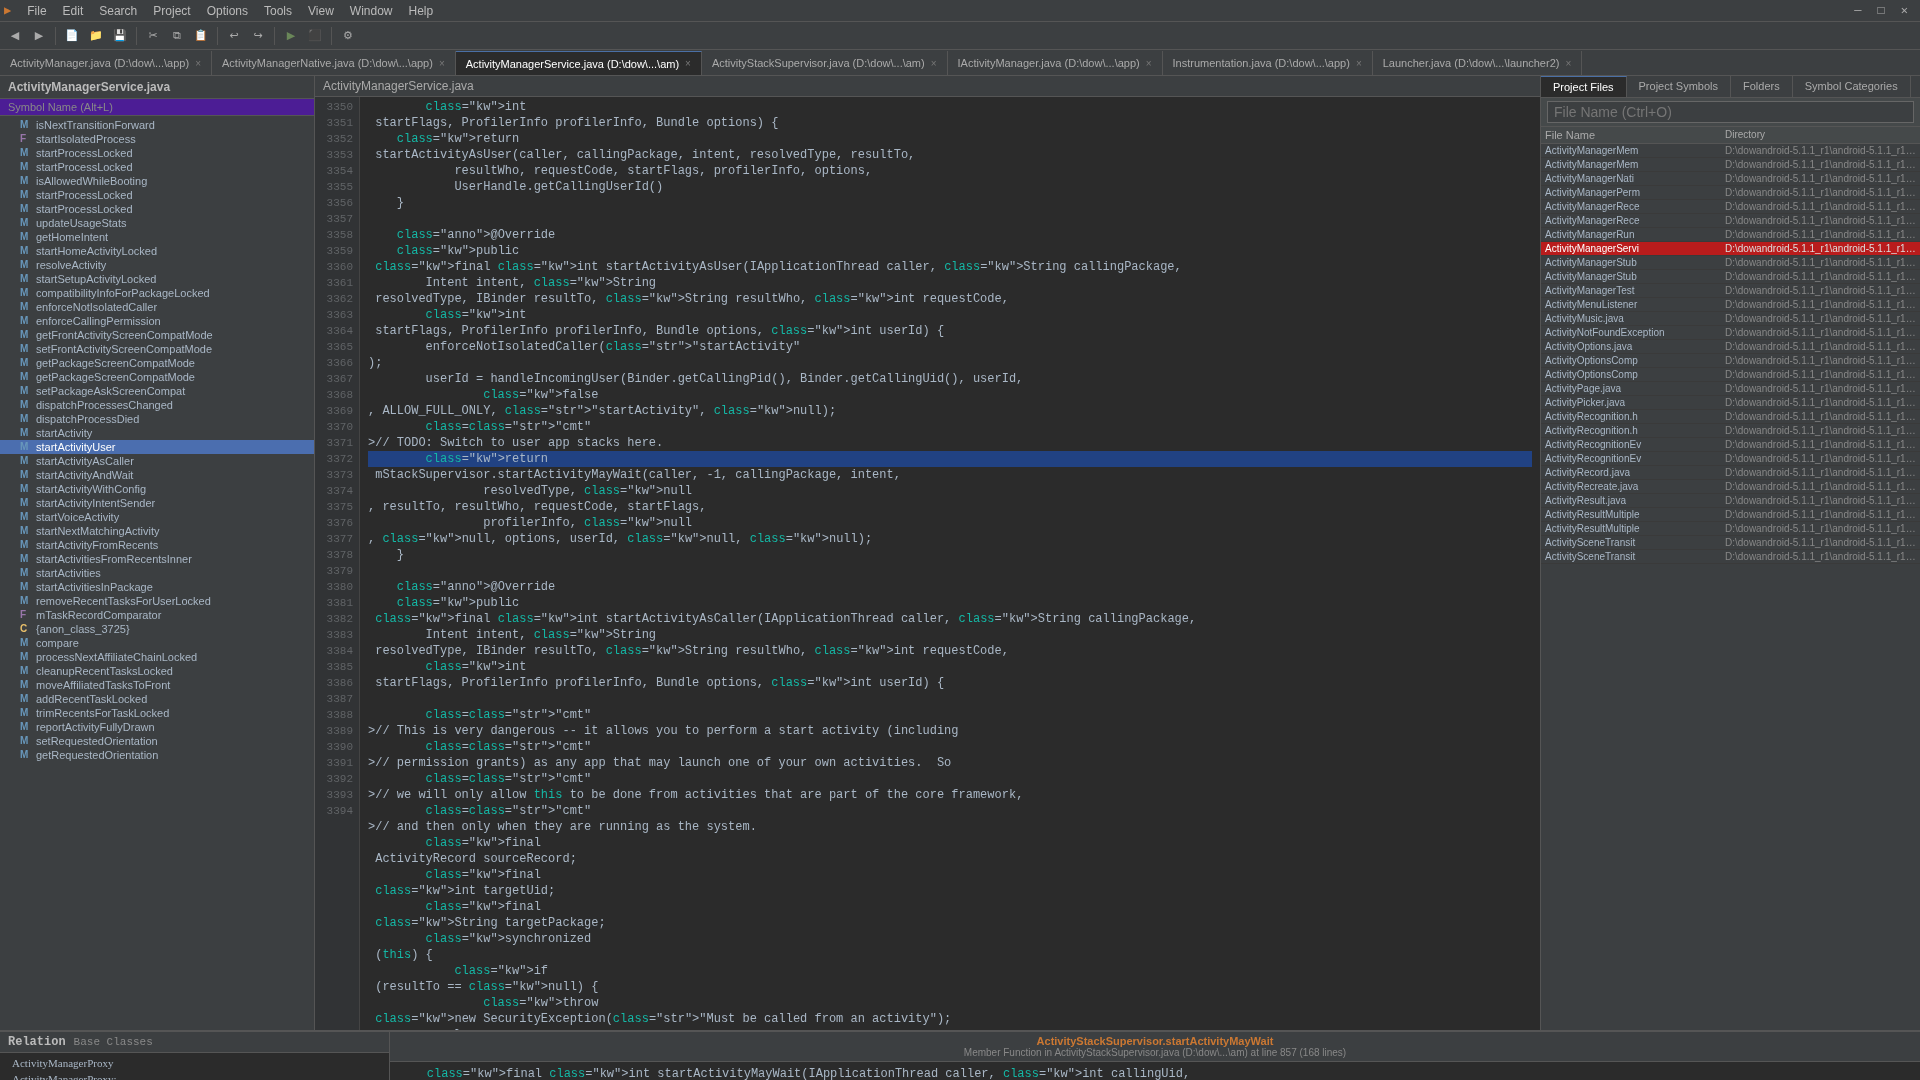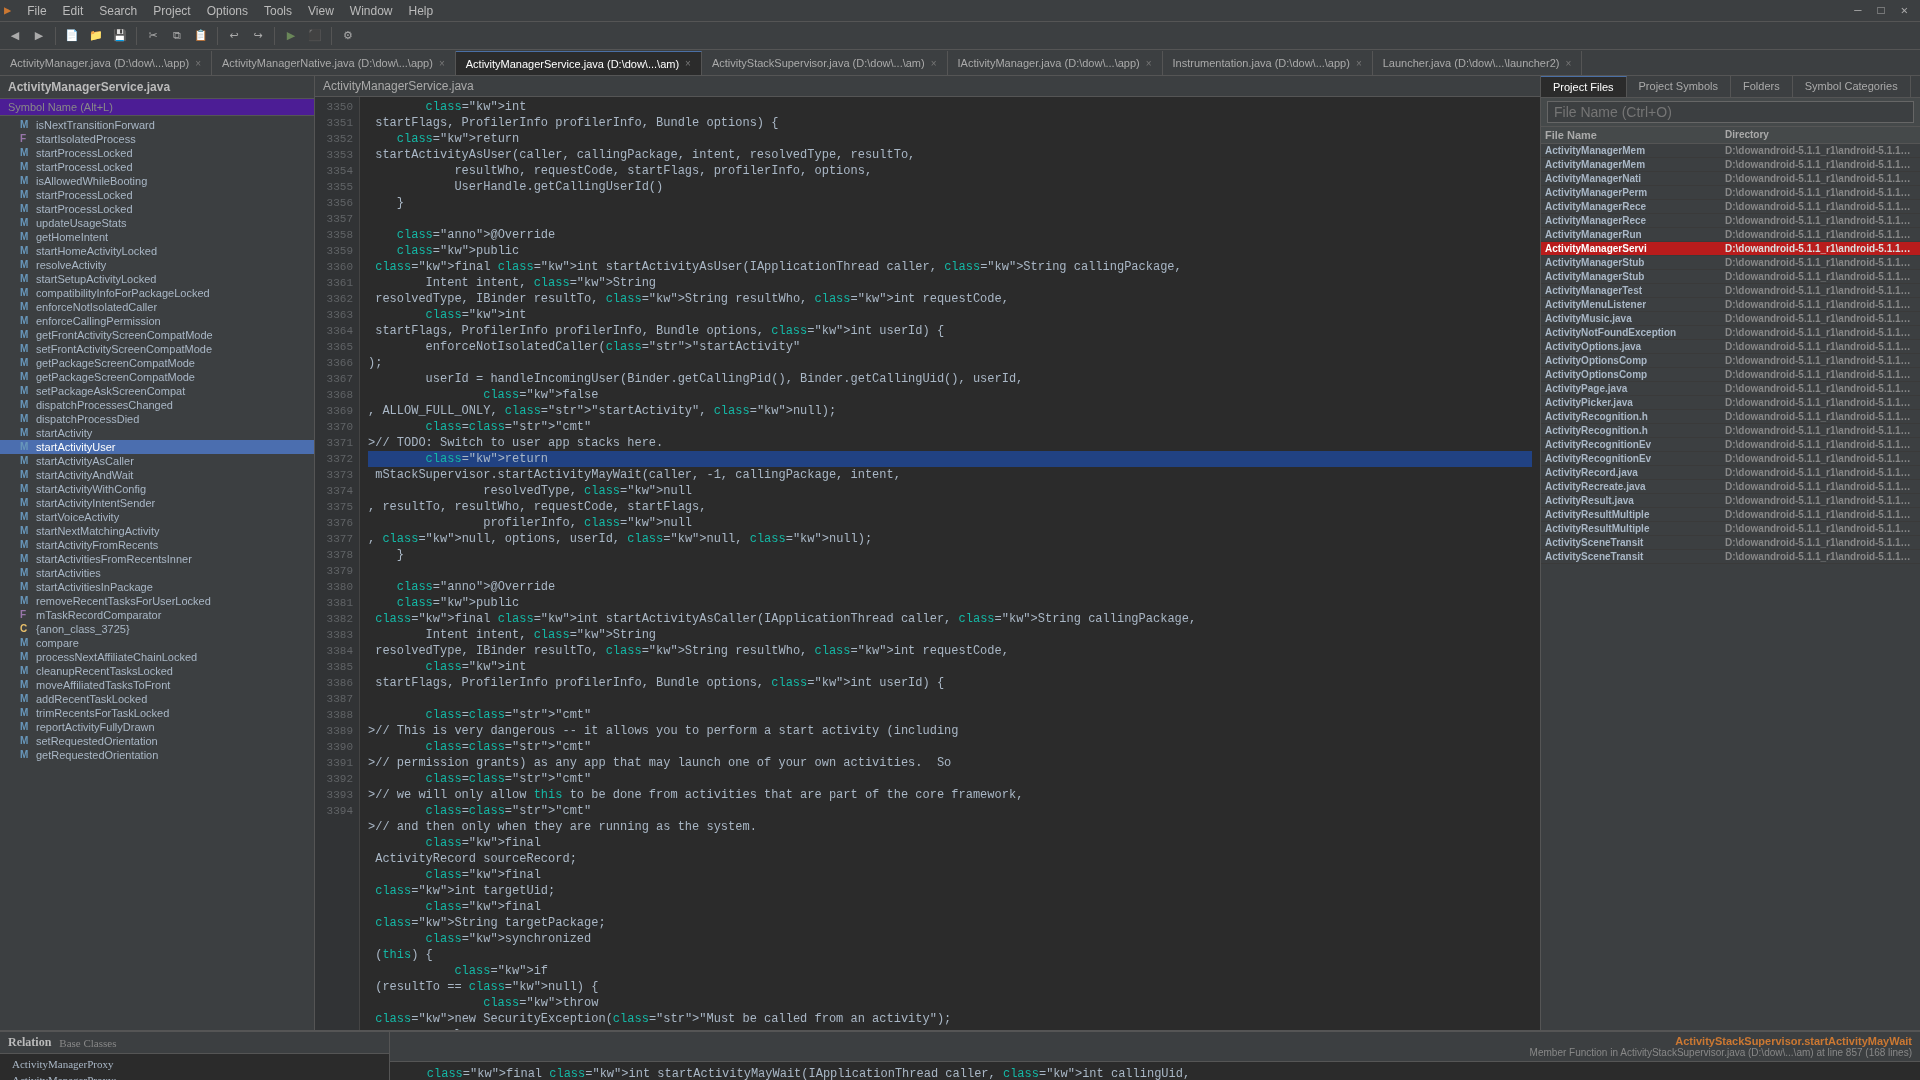--- a/index.html
+++ b/index.html
@@ -215,21 +215,20 @@
       background: #3c3f41;
       border: 1px solid #666;
       color: #aaa;
       font-size: 14px;
       padding: 2px 6px;
       width: 100%;
     }
     #file-table {
       flex: 1;
       overflow-y: scroll;
-      font-weight: bold;
     }
     .ft-header {
       display: flex;
       background: #45494a;
       border-bottom: 1px solid #555;
       font-size: 11px;
       font-family: Arial, sans-serif;
       color: #aaa;
       padding: 2px 4px;
       position: sticky;
@@ -263,21 +262,21 @@
       width: 390px;
       border-right: 1px solid #555;
       display: flex;
       flex-direction: column;
     }
     #bottom-left-header {
       background: #3c3f41;
       border-bottom: 1px solid #555;
       padding: 3px 8px;
       font-size: 12px;
-      font-family: Liberation Serif, serif;
+      font-family: Liberation Mono, monospace;
       color: #bbb;
       display: flex;
       align-items: center;
       gap: 8px;
     }
     #bottom-list {
       flex: 1;
       overflow-y: auto;
       padding: 2px 0;
     }
@@ -794,21 +793,21 @@
       <span style="font-weight:bold;">Relation</span>
       <span style="color:#888;font-size:11px;">Base Classes</span>
     </div>
     <div id="bottom-list">
 
     <div class="bl-item">ActivityManagerProxy</div>
         <div class="bl-item">ActivityManagerProxy:</div>
       </div>
   </div>
   <div id="bottom-right">
-    <div id="bottom-right-header" style="flex-direction:column;align-items:flex-end;padding:3px 8px;">
+    <div id="bottom-right-header" style="flex-direction:column;align-items:center;padding:3px 8px;">
       <span style="color:#cc7832;font-weight:bold;font-size:11px;">ActivityStackSupervisor.startActivityMayWait</span>
       <span style="color:#888;font-size:10px;">Member Function in ActivityStackSupervisor.java (D:\dow\...\am) at line 857 (168 lines)</span>
     </div>
     <div id="bottom-code">    <span <span="" class="kw">class</span>="kw"&gt;final <span <span="" class="kw">class</span>="kw"&gt;int startActivityMayWait(IApplicationThread caller, <span <span="" class="kw">class</span>="kw"&gt;int callingUid,
             ="kw"&gt;String callingPackage, Intent intent, ="kw"&gt;String resolvedType,
             IVoiceInteractionSession voiceSession, IVoiceInteractor voiceInteractor,
             IBinder resultTo, ="kw"&gt;String resultWho, ="kw"&gt;int requestCode, ="kw"&gt;int startFlags,
             ProfilerInfo profilerInfo, WaitResult outResult, Configuration config,
             Bundle options, ="kw"&gt;int userId, IActivityContainer iContainer, TaskRecord inTask) {
         =="str"&gt;"cmt"&gt;// Refuse possible leaked file descriptors

